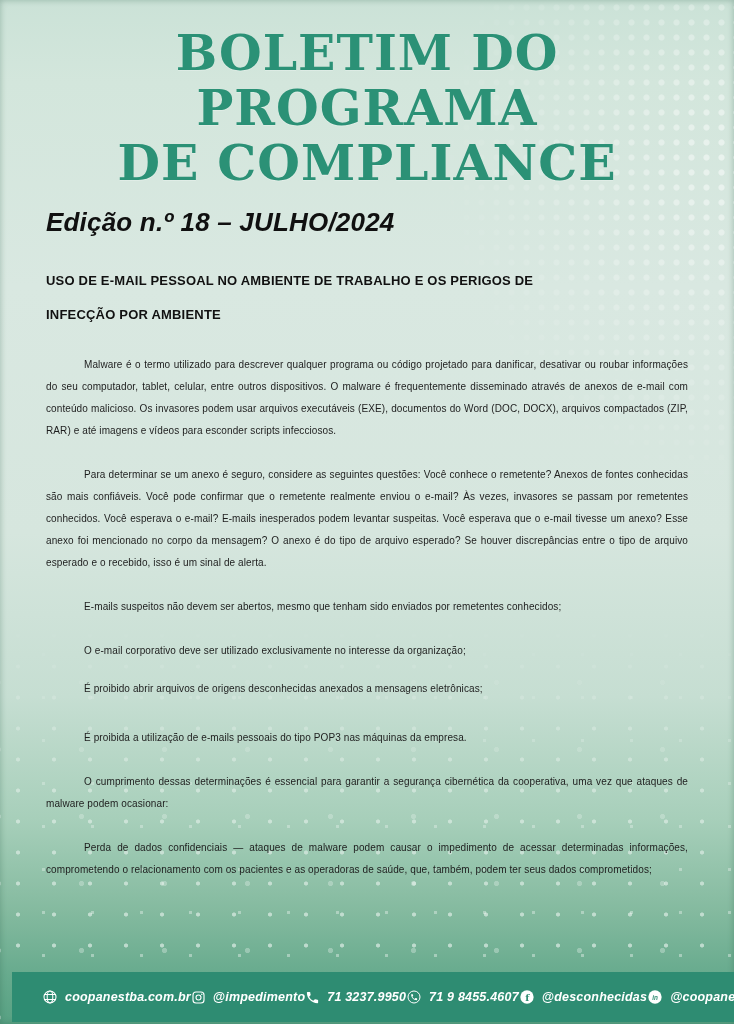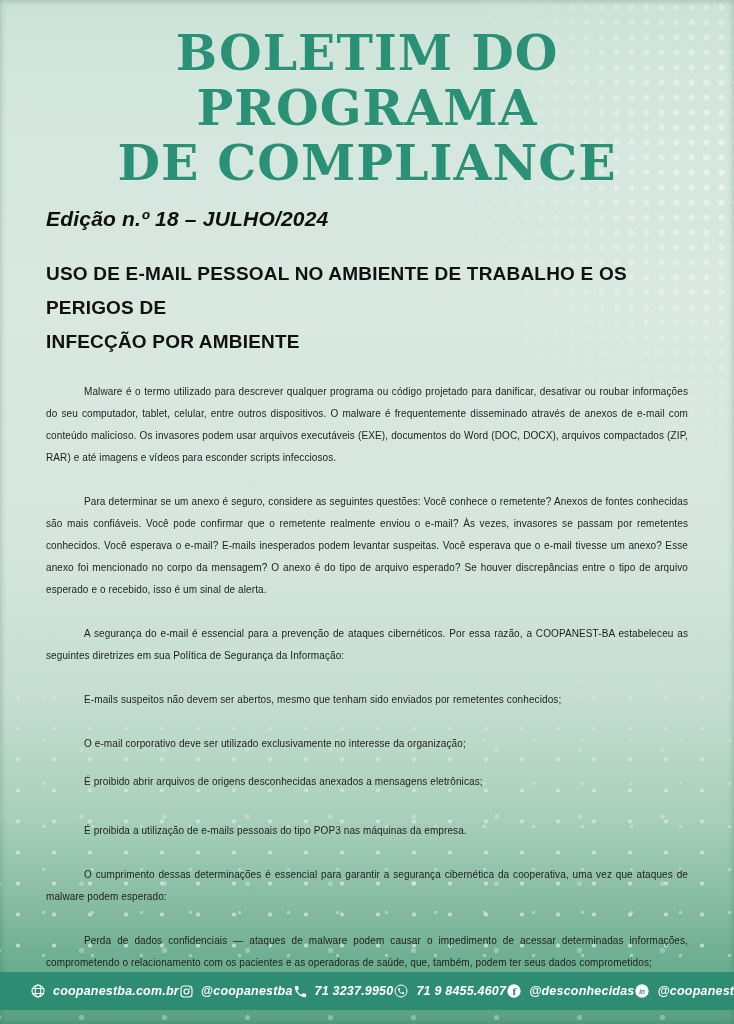--- a/index.html
+++ b/index.html
@@ -61,30 +61,30 @@
     font-weight: 700;
     color: #2b9176;
     font-size: 49px;
     line-height: 55px;
     letter-spacing: 1px;
     text-shadow: 0 1px 0 rgba(255,255,255,.25);
   }
 
   .edition {
     margin-top: 16px;
-    font-size: 21px;
+    font-size: 26px;
     font-weight: 700;
     font-style: italic;
     color: #101010;
     letter-spacing: .2px;
   }
 
   .heading {
     margin-top: 26px;
-    font-size: 19px;
+    font-size: 13px;
     font-weight: 700;
     color: #111111;
     line-height: 34px;
     letter-spacing: .2px;
   }
 
   .body-text { margin-top: 8px; }
 
   .body-text p {
     font-size: 10px;
@@ -94,23 +94,23 @@
     text-indent: 38px;
     margin-top: 22px;
     letter-spacing: .1px;
   }
   .body-text p.tight { margin-top: 16px; }
   .body-text p.semi  { margin-top: 27px; }
 
   
   .footer-bar {
     position: absolute;
-    left: 0; right: 0;
+    left: 12px; right: 0;
     top: 972px;
-    height: 38px;
+    height: 50px;
     background: #2e8c72;
     display: flex;
     align-items: center;
     justify-content: space-between;
     padding: 0 30px;
     z-index: 3;
   }
   .footer-item {
     display: flex;
     align-items: center;
@@ -145,26 +145,25 @@
     <div class="edition">Edição n.º 18 – JULHO/2024</div>
 
     <div class="heading">
       <div>USO DE E-MAIL PESSOAL NO AMBIENTE DE TRABALHO E OS PERIGOS DE</div>
       <div>INFECÇÃO POR AMBIENTE</div>
     </div>
 
     <div class="body-text">
       <p>Malware é o termo utilizado para descrever qualquer programa ou código projetado para danificar, desativar ou roubar informações do seu computador, tablet, celular, entre outros dispositivos. O malware é frequentemente disseminado através de anexos de e-mail com conteúdo malicioso. Os invasores podem usar arquivos executáveis (EXE), documentos do Word (DOC, DOCX), arquivos compactados (ZIP, RAR) e até imagens e vídeos para esconder scripts infecciosos.</p>
       <p>Para determinar se um anexo é seguro, considere as seguintes questões: Você conhece o remetente? Anexos de fontes conhecidas são mais confiáveis. Você pode confirmar que o remetente realmente enviou o e-mail? Às vezes, invasores se passam por remetentes conhecidos. Você esperava o e-mail? E-mails inesperados podem levantar suspeitas. Você esperava que o e-mail tivesse um anexo? Esse anexo foi mencionado no corpo da mensagem? O anexo é do tipo de arquivo esperado? Se houver discrepâncias entre o tipo de arquivo esperado e o recebido, isso é um sinal de alerta.</p>
-      <p>A segurança do e-mail é essencial para a prevenção de ataques cibernéticos. Por essa razão, a COOPANEST-BA estabeleceu as seguintes diretrizes em sua Política de Segurança da Informação:</p>
       <p>E-mails suspeitos não devem ser abertos, mesmo que tenham sido enviados por remetentes conhecidos;</p>
       <p>O e-mail corporativo deve ser utilizado exclusivamente no interesse da organização;</p>
       <p class="tight">É proibido abrir arquivos de origens desconhecidas anexados a mensagens eletrônicas;</p>
       <p class="semi">É proibida a utilização de e-mails pessoais do tipo POP3 nas máquinas da empresa.</p>
-      <p>O cumprimento dessas determinações é essencial para garantir a segurança cibernética da cooperativa, uma vez que ataques de malware podem esperado:</p>
+      <p>O cumprimento dessas determinações é essencial para garantir a segurança cibernética da cooperativa, uma vez que ataques de malware podem ocasionar:</p>
       <p>Perda de dados confidenciais — ataques de malware podem causar o impedimento de acessar determinadas informações, comprometendo o relacionamento com os pacientes e as operadoras de saúde, que, também, podem ter seus dados comprometidos;</p>
     </div>
 
   </div>
 
   <div class="footer-bar">
 
     <div class="footer-item">
       <span>
         <svg width="16" height="16" viewBox="0 0 24 24" fill="none" stroke="#ffffff" stroke-width="1.6">
@@ -177,21 +176,21 @@
     </div>
 
     <div class="footer-item">
       <span>
         <svg width="15" height="15" viewBox="0 0 24 24" fill="none" stroke="#ffffff" stroke-width="1.8">
           <rect x="3.2" y="3.2" width="17.6" height="17.6" rx="4.8"></rect>
           <circle cx="12" cy="12" r="4"></circle>
           <circle cx="17.3" cy="6.7" r="1.25" fill="#ffffff" stroke="none"></circle>
         </svg>
       </span>
-      <span class="label">@coopanestba</span>
+      <span class="label">@impedimento</span>
     </div>
 
     <div class="footer-item">
       <span>
         <svg width="15" height="15" viewBox="0 0 24 24" fill="#ffffff">
           <path d="M6.62 10.79c1.44 2.83 3.76 5.15 6.59 6.59l2.2-2.2c.27-.27.67-.36 1.02-.24 1.12.37 2.33.57 3.57.57.55 0 1 .45 1 1V20c0 .55-.45 1-1 1-9.39 0-17-7.61-17-17 0-.55.45-1 1-1h3.5c.55 0 1 .45 1 1 0 1.25.2 2.45.57 3.57.11.35.03.74-.25 1.02l-2.2 2.2z"></path>
         </svg>
       </span>
       <span class="label">71 3237.9950</span>
     </div>

